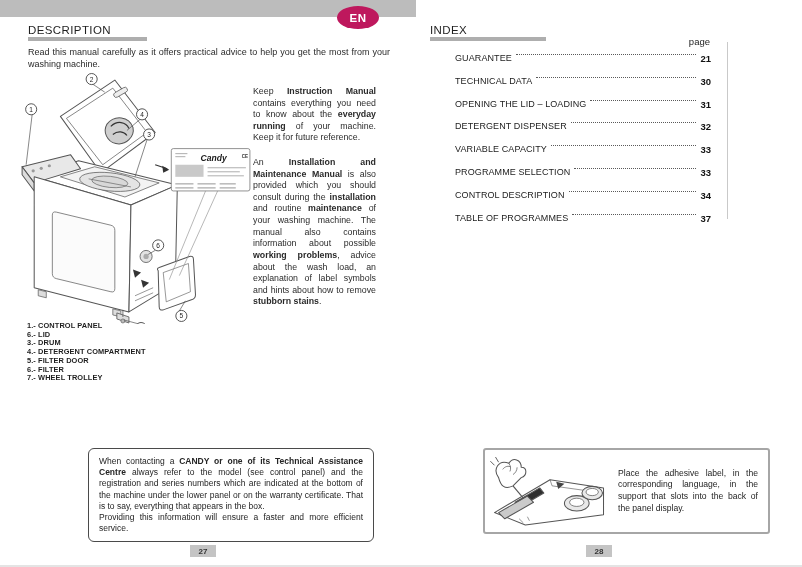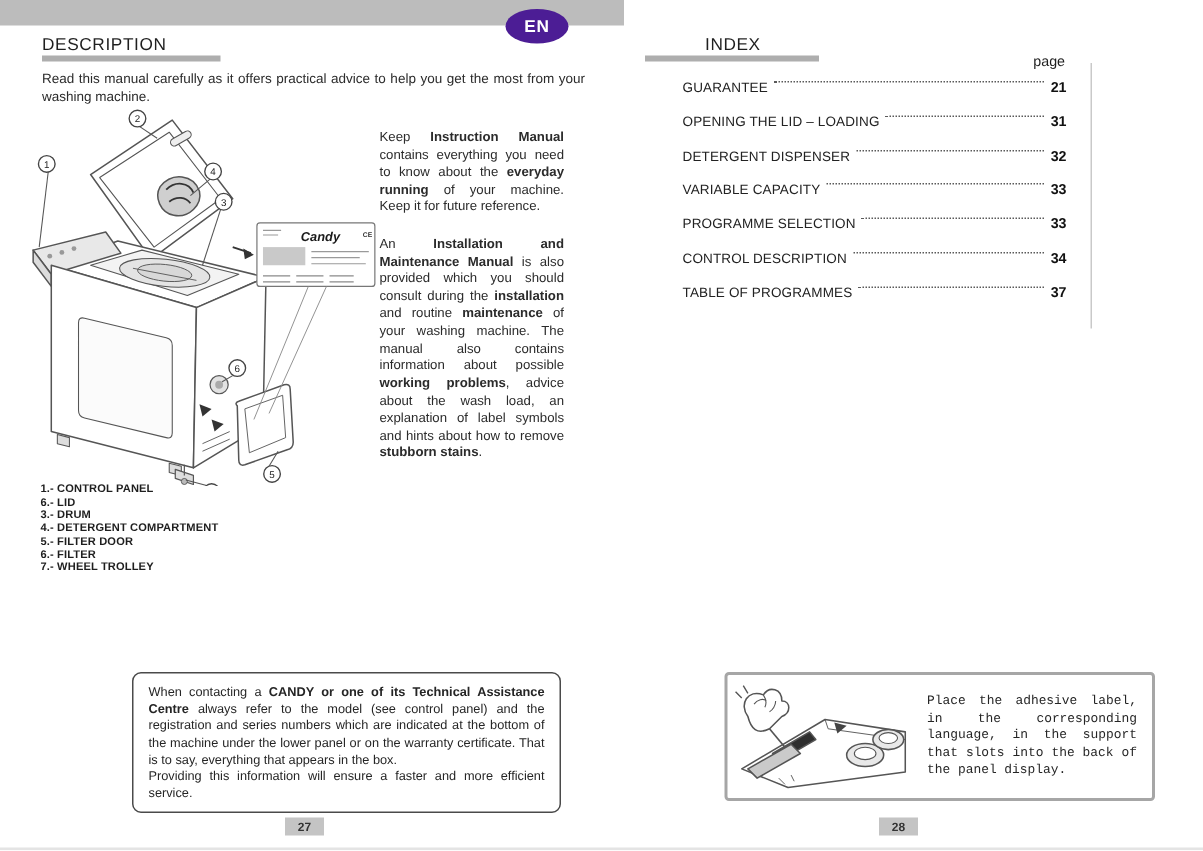--- a/index.html
+++ b/index.html
@@ -3,21 +3,21 @@
 <meta charset="utf-8">
 <style>
   html,body{margin:0;padding:0;background:#fff;}
   #page{position:relative;width:802px;height:567px;background:#ffffff;overflow:hidden;
         font-family:"Liberation Sans","DejaVu Sans",sans-serif;color:#2b2b2b;}
   .b{font-weight:bold;}
 
   
   .top-bar{position:absolute;left:0;top:0;width:416px;height:17px;background:#bcbcbc;}
   .lang-badge{position:absolute;left:337px;top:6px;width:42px;height:23px;border-radius:50%;
-              background:#4c1d95;color:#fff;font-weight:bold;font-size:11.5px;
+              background:#be185d;color:#fff;font-weight:bold;font-size:11.5px;
               display:flex;align-items:center;justify-content:center;letter-spacing:.5px;}
 
   
   .sec-head{position:absolute;font-size:11.5px;letter-spacing:.4px;color:#1f1f1f;}
   .sec-bar{position:absolute;height:4px;background:#aeaeae;}
 
   
   .intro-par{position:absolute;left:28px;top:47px;width:362px;font-size:9px;line-height:1.3;
              text-align:justify;color:#2b2b2b;}
   .right-col{position:absolute;left:253px;top:86px;width:123px;font-size:8.8px;line-height:1.32;
@@ -37,21 +37,21 @@
   .idx-row{display:flex;margin-bottom:11.8px;font-size:9px;color:#222;}
   .idx-title{white-space:nowrap;letter-spacing:.1px;}
   .idx-leader{flex:1;border-bottom:1.6px dotted #5a5a5a;margin:0 4px 2px 4px;height:1px;}
   .idx-page{font-weight:bold;font-size:9.5px;color:#111;}
   .index-edge{position:absolute;left:727px;top:42px;width:1px;height:177px;background:#c9c9c9;}
 
   .label-box{position:absolute;left:483px;top:448px;width:283px;height:82px;border:2.5px solid #a6a6a6;
              border-radius:3px;display:flex;align-items:center;background:#fff;}
   .label-illu{width:122px;height:72px;margin-left:3px;flex:0 0 auto;}
   .label-box-text{flex:1;font-size:8.6px;line-height:1.35;text-align:justify;color:#252525;
-                  padding:0 10px 0 8px;font-family:Liberation Mono, monospace;}
+                  padding:0 10px 0 8px;}
 
   
   .page-chip{position:absolute;width:26px;height:12px;background:#c4c4c4;color:#333;
              font-size:8px;font-weight:bold;display:flex;align-items:center;justify-content:center;}
   .chip-left{left:190px;top:545px;}
   .chip-right{left:586px;top:545px;}
 
   .bottom-strip{position:absolute;left:0;bottom:0;width:100%;height:2px;background:#e4e4e4;}
 
   svg text{font-family:"Liberation Sans","DejaVu Sans",sans-serif;}
@@ -187,29 +187,34 @@
     <p class="par"><span>An </span><span class="b">Installation and Maintenance Manual</span><span> is also provided which you should consult during the </span><span class="b">installation</span><span> and routine </span><span class="b">maintenance</span><span> of your washing machine. The manual also contains information about possible </span><span class="b">working problems</span><span>, advice about the wash load, an explanation of label symbols and hints about how to remove </span><span class="b">stubborn stains</span><span>.</span></p>
   </div>
 
   <div class="assist-box">
     <div><span>When contacting a </span><span class="b">CANDY or one of its Technical Assistance Centre</span><span> always refer to the model (see control panel) and the registration and series numbers which are indicated at the bottom of the machine under the lower panel or on the warranty certificate. That is to say, everything that appears in the box.</span></div>
     <div class="line2">Providing this information will ensure a faster and more efficient service.</div>
   </div>
 
   <div class="page-chip chip-left">27</div>
 
-  <div class="sec-head" style="left:430px;top:24px;margin-left:40px;">INDEX</div>
+  <div class="sec-head" style="left:430px;top:24px;">INDEX</div>
   <div class="sec-bar" style="left:430px;top:37px;width:116px;"></div>
   <div class="page-label">page</div>
 
   <div class="index-list">
     <div class="idx-row">
       <span class="idx-title">GUARANTEE</span>
       <span class="idx-leader"></span>
       <span class="idx-page">21</span>
+    </div>
+    <div class="idx-row">
+      <span class="idx-title">TECHNICAL DATA</span>
+      <span class="idx-leader"></span>
+      <span class="idx-page">30</span>
     </div>
     <div class="idx-row">
       <span class="idx-title">OPENING THE LID – LOADING</span>
       <span class="idx-leader"></span>
       <span class="idx-page">31</span>
     </div>
     <div class="idx-row">
       <span class="idx-title">DETERGENT DISPENSER</span>
       <span class="idx-leader"></span>
       <span class="idx-page">32</span>

